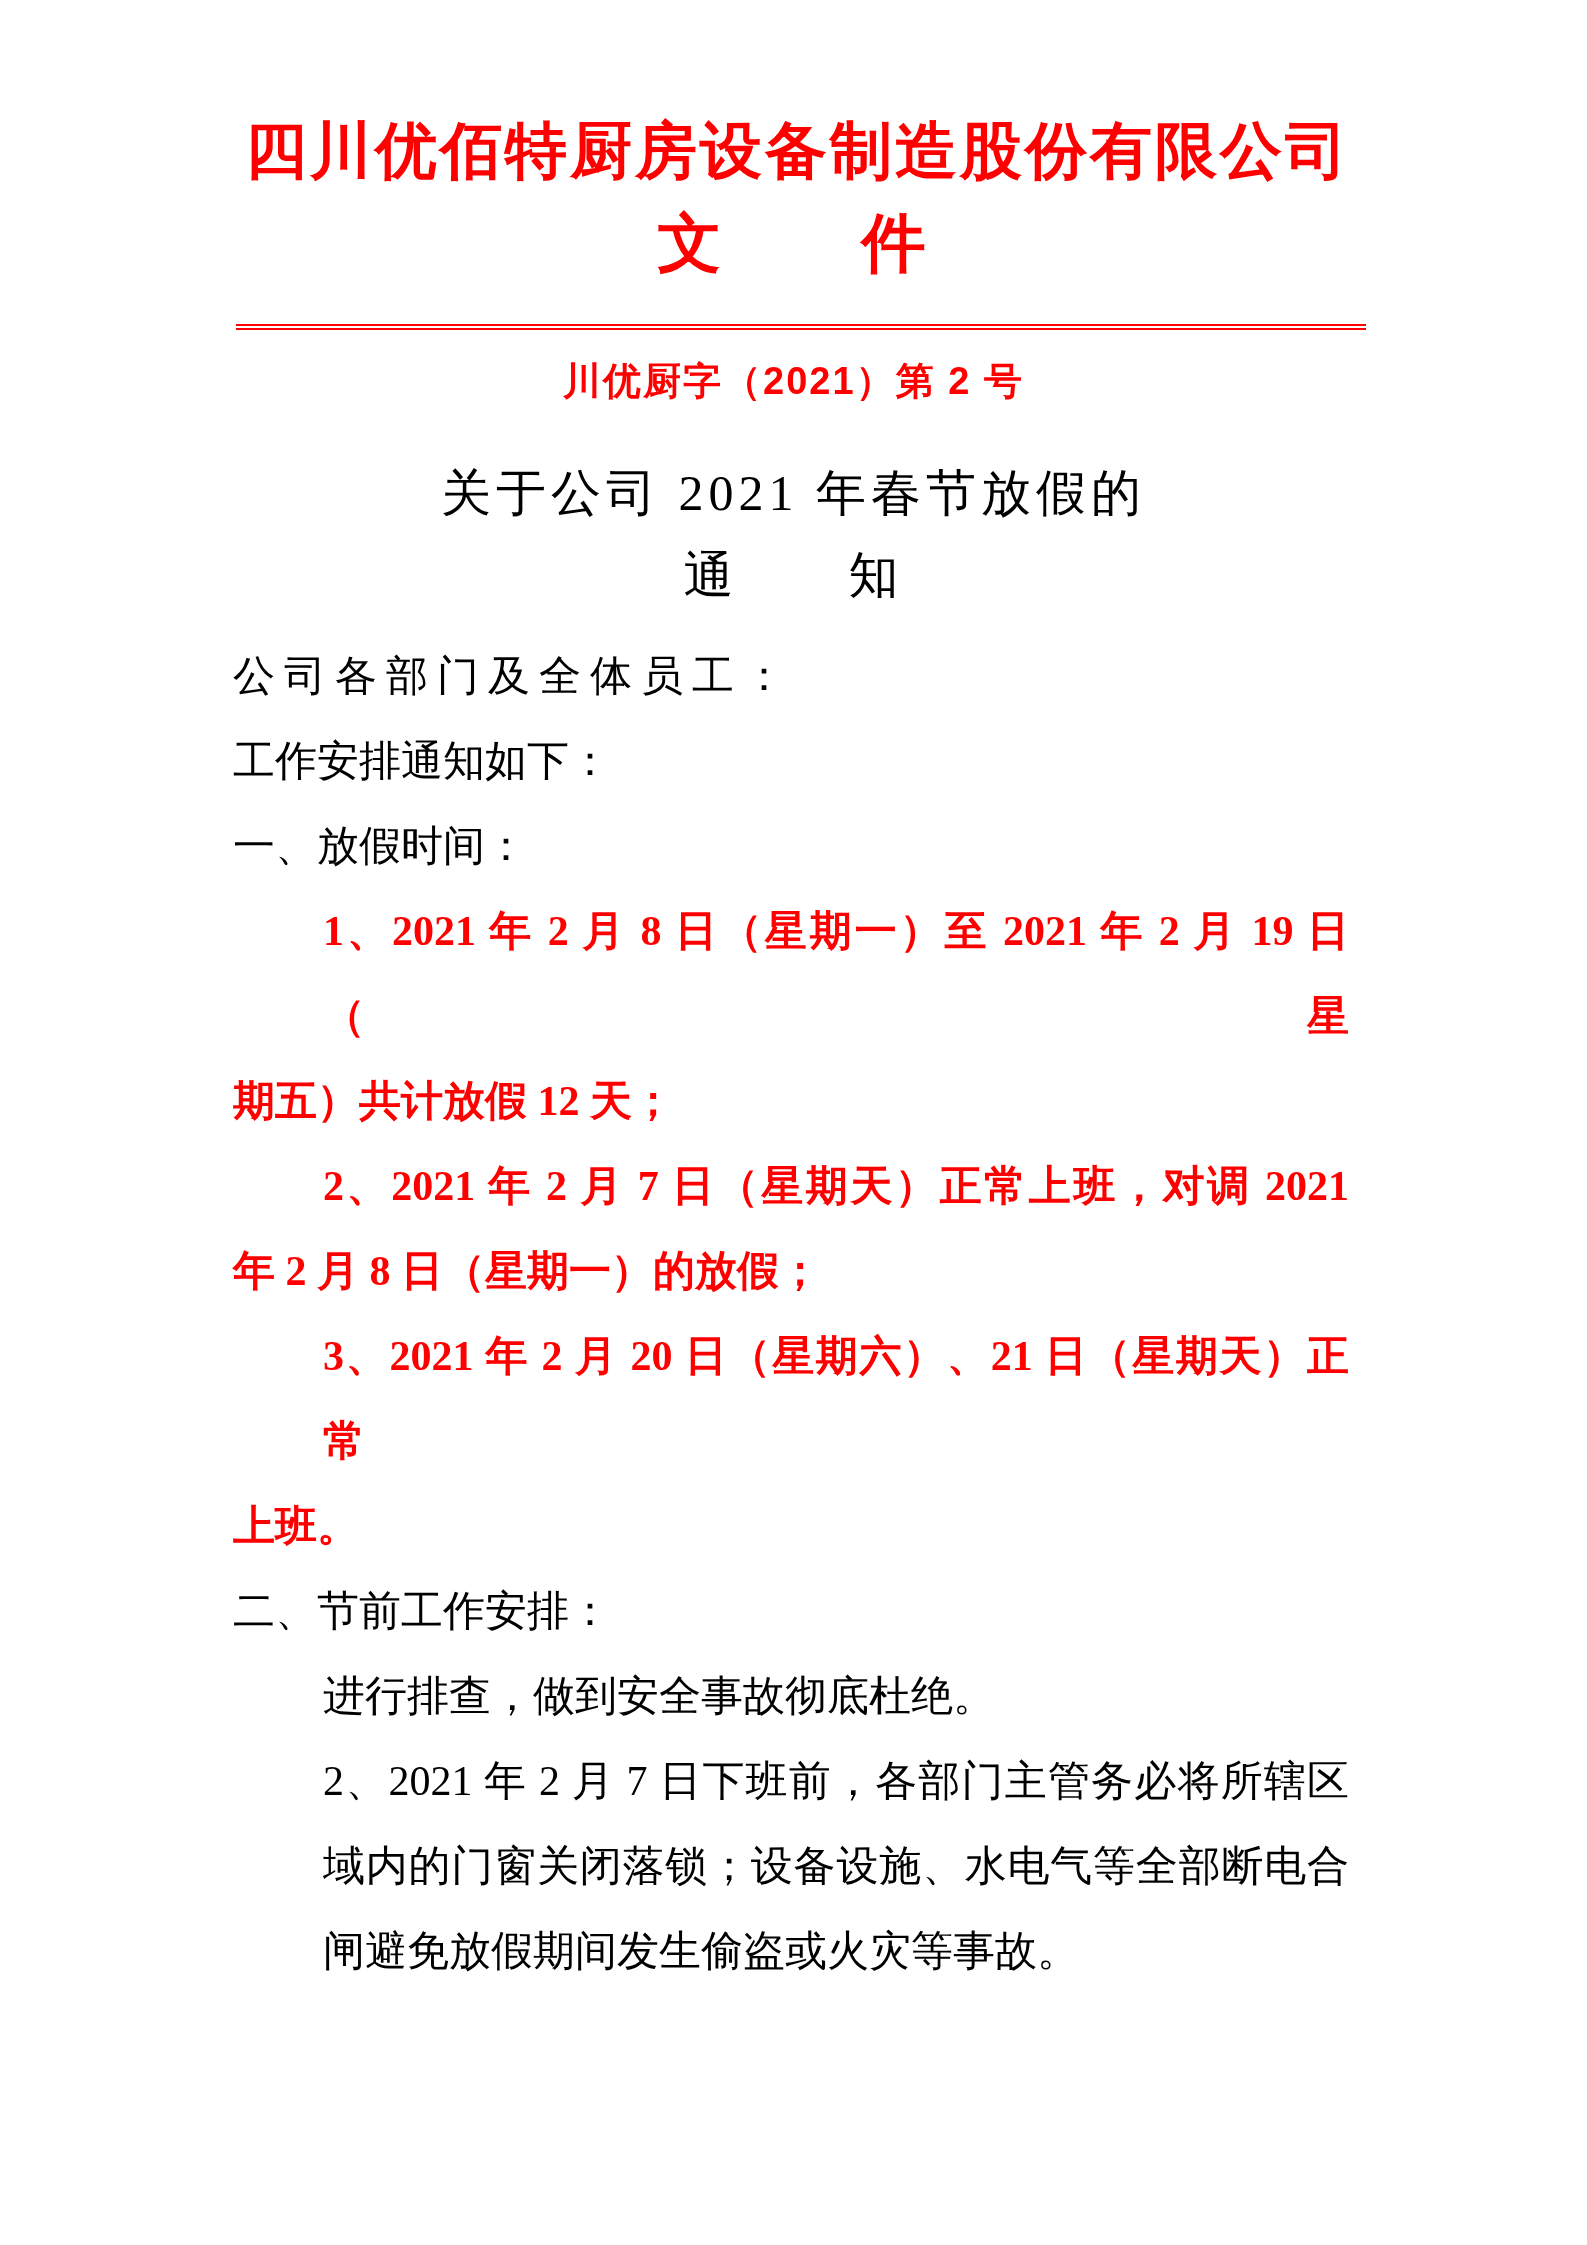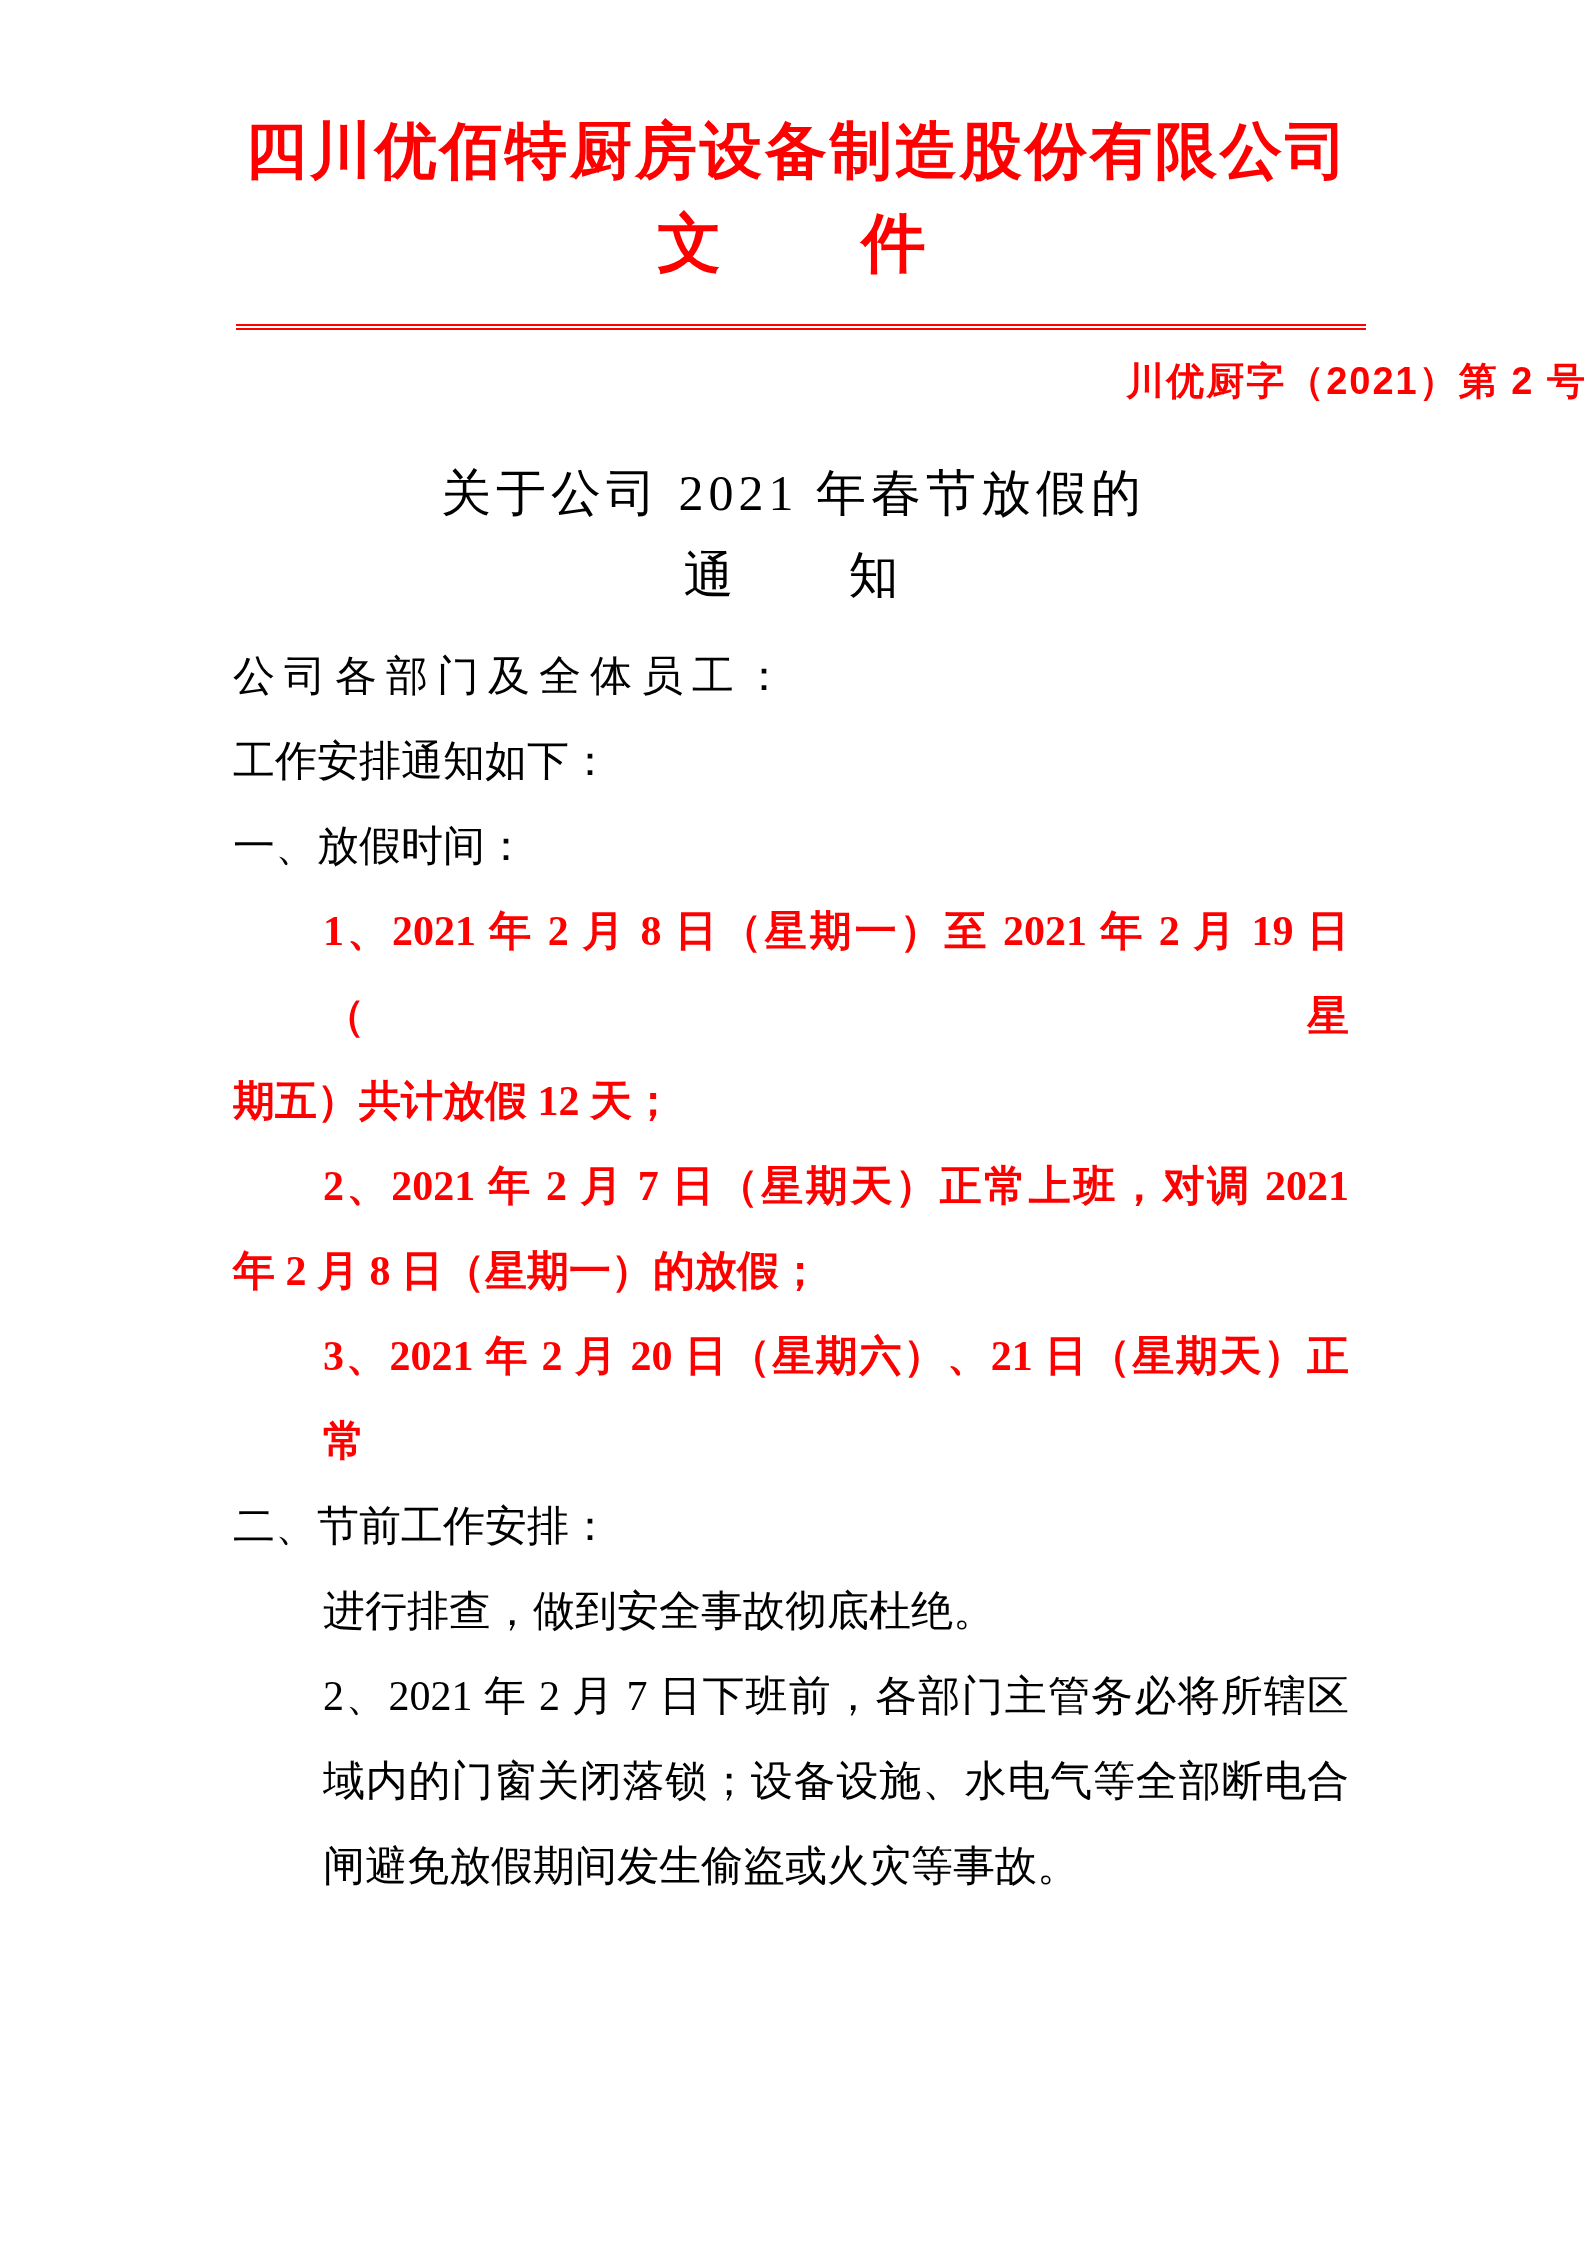--- a/index.html
+++ b/index.html
@@ -33,21 +33,21 @@
     letter-spacing: 4px;
   }
   .separator {
     margin: 44px 221px 0 236px;   
     height: 2px;
     border-top: 2px solid #ff0000;
     border-bottom: 2px solid #ff0000;
   }
   .doc-number {
     margin-top: 28px;
-    text-align: right;
+    text-align: center;
     color: #ff0000;
     font-family: "Liberation Sans", "DejaVu Sans", sans-serif;
     font-weight: 600;
     font-size: 38px;
     line-height: 46px;
     letter-spacing: 2px;
   }
   .title-line1 {
     margin: 60px 0 0 0;
     text-align: center;
@@ -104,20 +104,21 @@
 
   <div class="body-block">
     <div class="line sal">公司各部门及全体员工：</div>
     <div class="line">工作安排通知如下：</div>
     <div class="line">一、放假时间：</div>
     <div class="line red ind fill">1、2021 年 2 月 8 日（星期一）至 2021 年 2 月 19 日（星</div>
     <div class="line red">期五）共计放假 12 天；</div>
     <div class="line red ind fill">2、2021 年 2 月 7 日（星期天）正常上班，对调 2021</div>
     <div class="line red">年 2 月 8 日（星期一）的放假；</div>
     <div class="line red ind fill">3、2021 年 2 月 20 日（星期六）、21 日（星期天）正常</div>
+    <div class="line red">上班。</div>
     <div class="line">二、节前工作安排：</div>
     <div class="line ind">进行排查，做到安全事故彻底杜绝。</div>
     <div class="line ind fill">2、2021 年 2 月 7 日下班前，各部门主管务必将所辖区</div>
     <div class="line ind fill">域内的门窗关闭落锁；设备设施、水电气等全部断电合</div>
     <div class="line ind">闸避免放假期间发生偷盗或火灾等事故。</div>
   </div>
 
 </div>
 
 </body></html>

